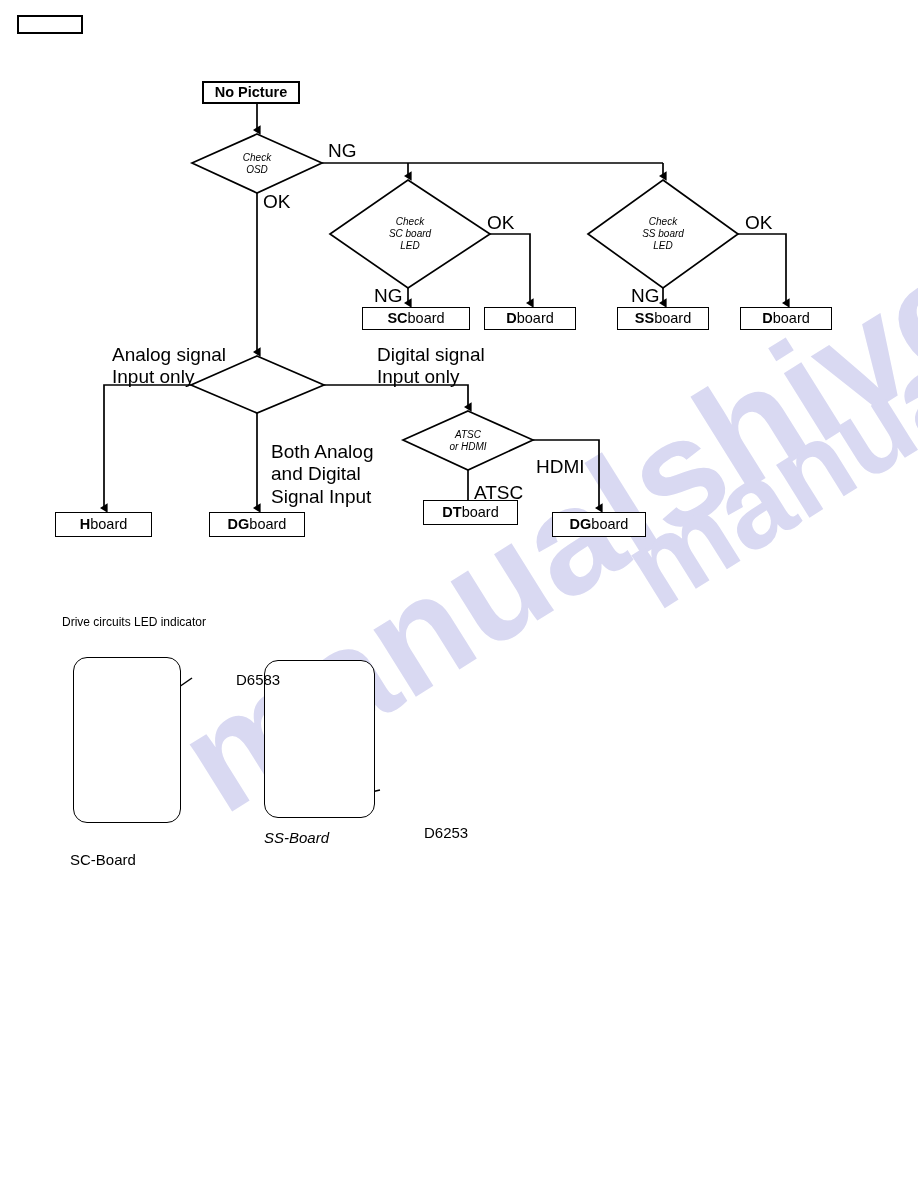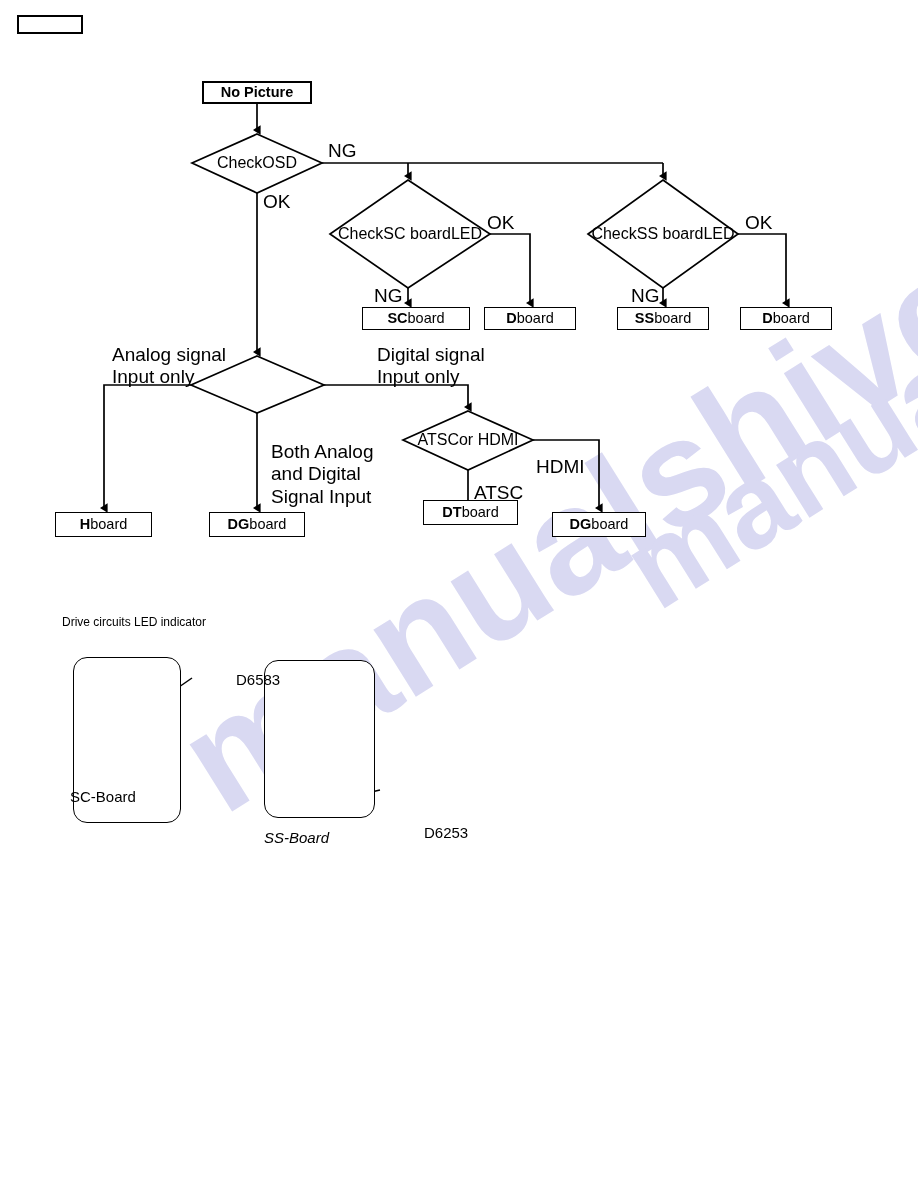--- a/index.html
+++ b/index.html
@@ -99,26 +99,28 @@
     position: absolute;
     z-index: 3;
   }
   .diamond .dlabel {
     position: absolute;
     left: 0;
     top: 0;
     width: 100%;
     height: 100%;
     display: flex;
+    flex-direction: column;
     align-items: center;
     justify-content: center;
-    font-size: 16px;
+    font-size: 10px;
     line-height: 1.17;
     text-align: center;
     white-space: nowrap;
+    font-style: italic;
   }
 
   
   .anno {
     position: absolute;
     font-size: 19px;
     line-height: 1.18;
     white-space: nowrap;
     z-index: 3;
   }
@@ -228,21 +230,21 @@
       <line x1="349" y1="804" x2="349" y2="809"></line>
       <line x1="337" y1="797" x2="342" y2="797"></line>
       <line x1="356" y1="797" x2="361" y2="797"></line>
       <line x1="340.5" y1="788.5" x2="344.5" y2="792.5"></line>
       <line x1="353.5" y1="801.5" x2="357.5" y2="805.5"></line>
       <line x1="357.5" y1="788.5" x2="353.5" y2="792.5"></line>
       <line x1="344.5" y1="801.5" x2="340.5" y2="805.5"></line>
     </g>
   </svg>
 
-  <div class="box strong" style="left:202px; top:81px; width:110px; height:23px;">
+  <div class="box strong" style="left:202px; top:81px; width:98px; height:23px;">
     <span>No Picture</span>
   </div>
 
   <div class="diamond" style="left:192px; top:134px; width:130px; height:59px;">
     <div class="dlabel">
       <span>Check</span>
       <span>OSD</span>
     </div>
   </div>
 
@@ -332,20 +334,20 @@
 and Digital
 Signal Input</div>
 
   <div class="anno" style="left:536px; top:418px;margin-top:38px;">HDMI</div>
 
   <div class="anno" style="left:474px; top:482px;">ATSC</div>
 
   <div class="section-title" style="left:62px; top:615px;">Drive circuits LED indicator</div>
 
   <div class="pcb" style="left:73px; top:657px; width:108px; height:166px;"></div>
-  <div class="pcb-caption" style="left:70px; top:788px;">SC-Board</div>
+  <div class="pcb-caption" style="left:70px; top:851px;">SC-Board</div>
   <div class="led-ref" style="left:196px; top:671px;">D6583</div>
 
   <div class="pcb" style="left:264px; top:660px; width:111px; height:158px;"></div>
   <div class="pcb-caption" style="left:264px; top:829px;font-style:italic;">SS-Board</div>
   <div class="led-ref" style="left:384px; top:824px;text-align:center;">D6253</div>
 
 </div>
 
 </body></html>

